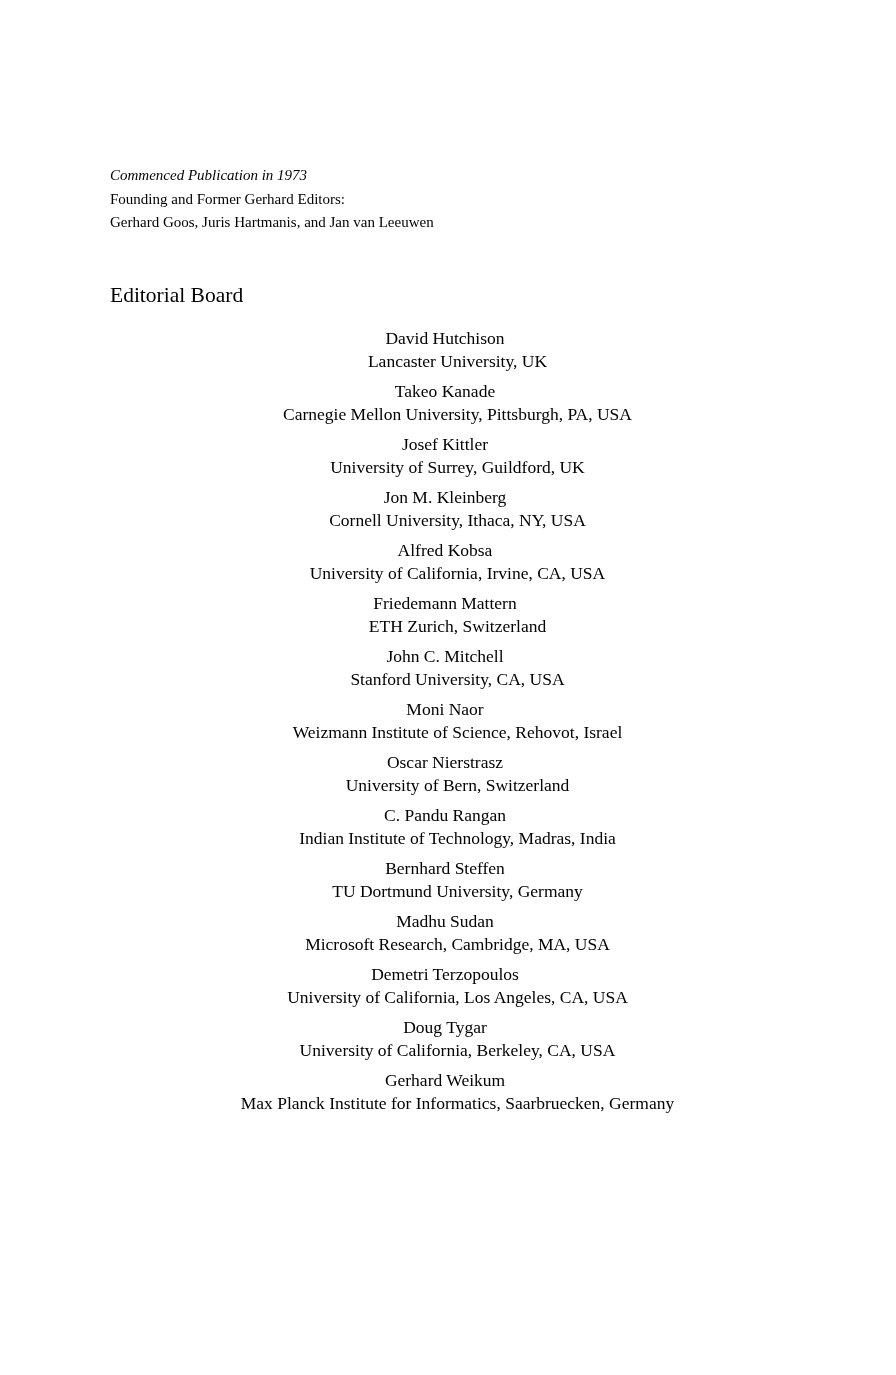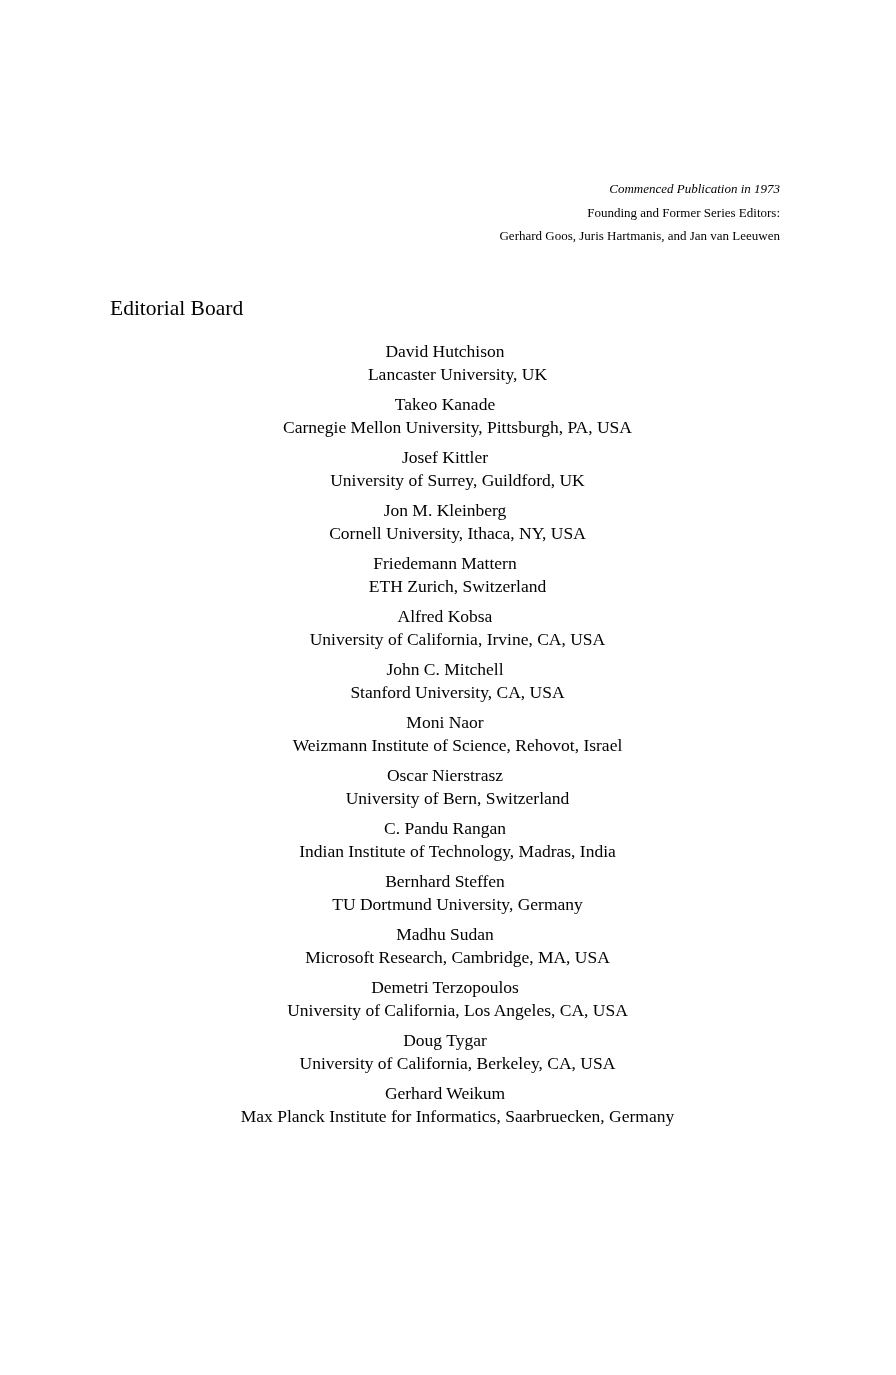--- a/index.html
+++ b/index.html
@@ -31,24 +31,23 @@
     font-weight: 400;
     letter-spacing: 0.2px;
     line-height: 36px;
   }
   .volume-number {
     font-size: 31px;
     font-weight: 400;
     line-height: 36px;
   }
   .header-lines {
-    margin-top: 37px;
-    font-size: 13px;
+    margin-top: 24px;
+    font-size: 15px;
     line-height: 23.5px;
-    text-align: right;
   }
   .commenced {
     font-style: italic;
   }
   .board-heading {
     margin-top: 47px;
     font-size: 21.5px;
     font-weight: 400;
     line-height: 27px;
   }
@@ -69,21 +68,21 @@
   }
 </style>
 </head>
 <body>
 
 <div class="page">
 
 
   <div class="header-lines">
     <div class="commenced">Commenced Publication in 1973</div>
-    <div>Founding and Former Series Editors:</div>
+    <div>Founding and Former Gerhard Editors:</div>
     <div>Gerhard Goos, Juris Hartmanis, and Jan van Leeuwen</div>
   </div>
 
   <h2 class="board-heading">Editorial Board</h2>
 
   <div class="board-list">
   <div class="member">
     <div class="member-name">David Hutchison</div>
     <div class="member-affiliation">Lancaster University, UK</div>
   </div>
@@ -97,27 +96,27 @@
     <div class="member-name">Josef Kittler</div>
     <div class="member-affiliation">University of Surrey, Guildford, UK</div>
   </div>
 
   <div class="member">
     <div class="member-name">Jon M. Kleinberg</div>
     <div class="member-affiliation">Cornell University, Ithaca, NY, USA</div>
   </div>
 
   <div class="member">
-    <div class="member-name">Friedemann Mattern</div>
-    <div class="member-affiliation">ETH Zurich, Switzerland</div>
+    <div class="member-name">Alfred Kobsa</div>
+    <div class="member-affiliation">University of California, Irvine, CA, USA</div>
   </div>
 
   <div class="member">
-    <div class="member-name">Alfred Kobsa</div>
-    <div class="member-affiliation">University of California, Irvine, CA, USA</div>
+    <div class="member-name">Friedemann Mattern</div>
+    <div class="member-affiliation">ETH Zurich, Switzerland</div>
   </div>
 
   <div class="member">
     <div class="member-name">John C. Mitchell</div>
     <div class="member-affiliation">Stanford University, CA, USA</div>
   </div>
 
   <div class="member">
     <div class="member-name">Moni Naor</div>
     <div class="member-affiliation">Weizmann Institute of Science, Rehovot, Israel</div>

